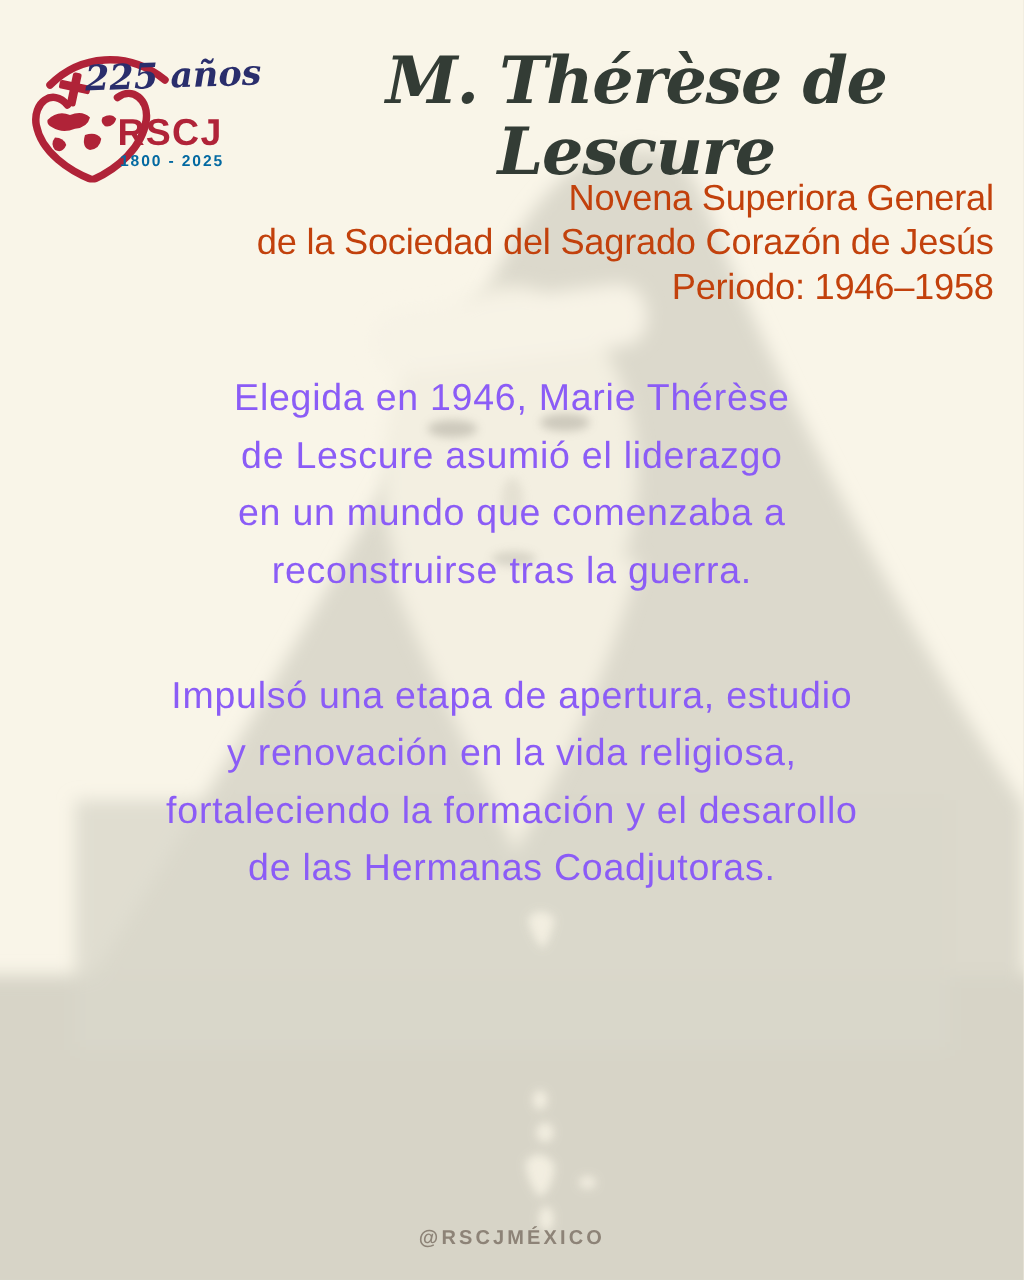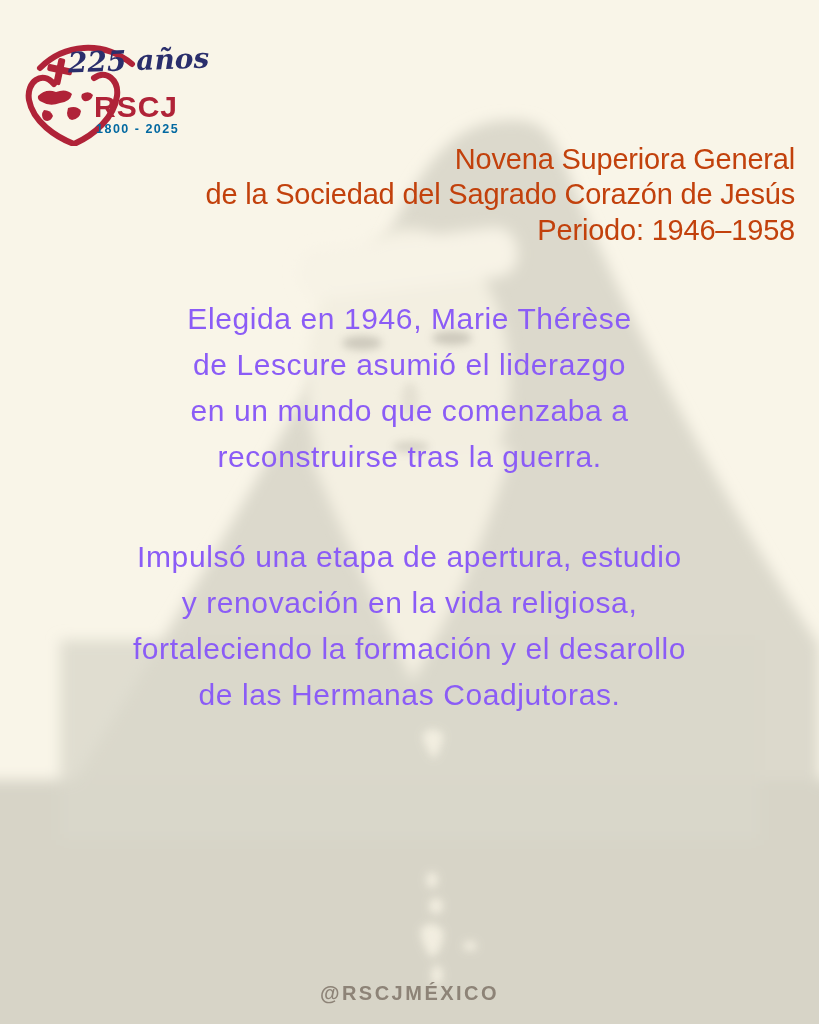--- a/index.html
+++ b/index.html
@@ -62,21 +62,21 @@
     letter-spacing:0.6px;
     white-space:pre-line;
   }
   .para.p1{top:296px;}
   .para.p2{top:534px;}
   .para.p3{top:762px;}
   
   .footer{
     position:absolute;left:0;right:0;top:982px;
     text-align:center;
-    font-size:20px;font-weight:700;
+    font-size:16px;font-weight:700;
     letter-spacing:2.5px;
     color:#8d8377;
   }
 </style>
 </head>
 <body>
 
 <div class="canvas">
 
   <div class="ghost">
@@ -143,20 +143,21 @@
         <path d="M44,70 q9,-3 13,3 q-1,8 -9,9 q-7,-2 -4,-12 Z"></path>
         <path d="M20,72 q7,0 9,6 q-3,7 -9,4 q-4,-5 0,-10 Z"></path>
         <path d="M58,56 q7,-4 11,1 q-2,7 -9,6 q-4,-3 -2,-7 Z"></path>
       </g>
     </svg>
     <span class="anniv">225 años</span>
     <span class="acronym">RSCJ</span>
     <span class="years">1800 - 2025</span>
   </div>
 
+  <div class="title">M. Thérèse de Lescure</div>
 
   <div class="subtitle">Novena Superiora General
 de la Sociedad del Sagrado Corazón de Jesús
 Periodo: 1946–1958</div>
 
   <div class="para p1">Elegida en 1946, Marie Thérèse
 de Lescure asumió el liderazgo
 en un mundo que comenzaba a
 reconstruirse tras la guerra.</div>
   <div class="para p2">Impulsó una etapa de apertura, estudio

